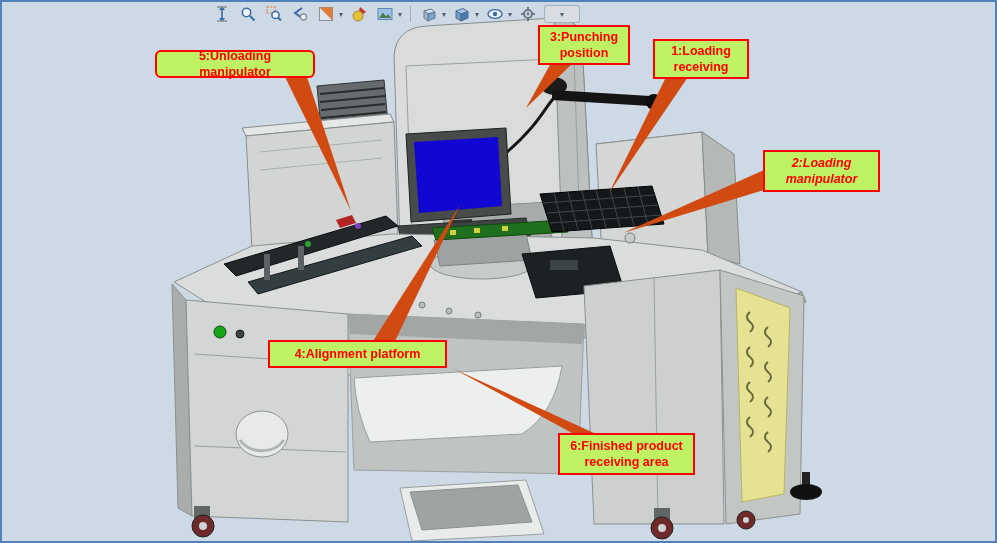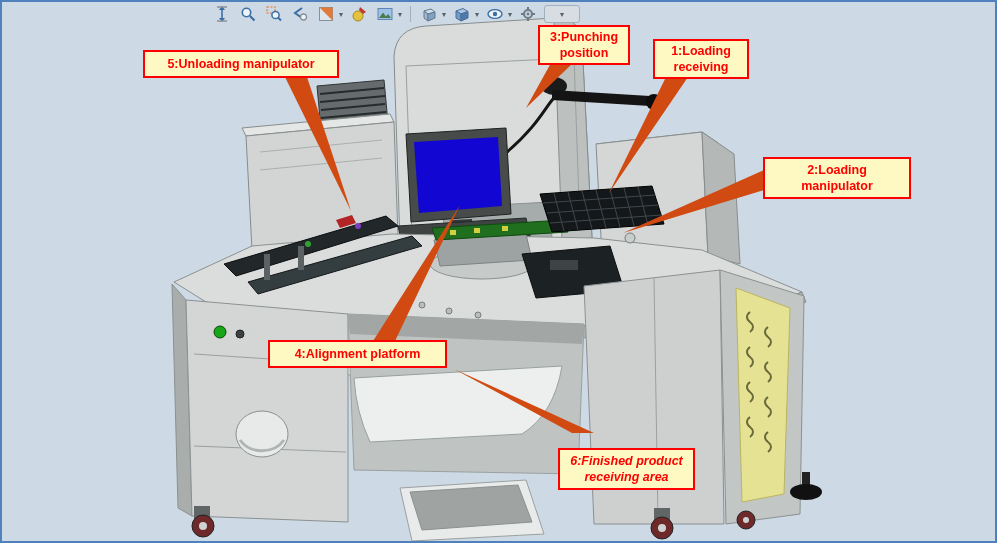--- a/index.html
+++ b/index.html
@@ -18,31 +18,31 @@
   .tb-expander{
     width:34px;height:16px;background:#d7dde3;border:1px solid #9fb0bf;border-radius:3px;
     display:flex;align-items:center;justify-content:center;font-size:8px;color:#55606a;
   }
   
   #machine-layer,#leader-layer{position:absolute;left:0;top:0;width:993px;height:539px;}
   #machine-layer{z-index:1;}
   #leader-layer{z-index:2;pointer-events:none;}
   
   .callout{
-    position:absolute;z-index:3;background:#fef9c3;border:2px solid #ff0000;
+    position:absolute;z-index:3;background:#bef264;border:2px solid #ff0000;
     color:#ff0000;font-weight:bold;font-size:12.5px;line-height:16px;
     display:flex;align-items:center;justify-content:center;text-align:center;
     padding:3px 6px;box-sizing:border-box;
   }
-  #callout-5{left:141px;top:48px;width:196px;height:28px;}
+  #callout-5{left:153px;top:48px;width:160px;height:28px;border-radius:6px;}
   #callout-3{left:536px;top:23px;width:92px;height:40px;}
   #callout-1{left:651px;top:37px;width:96px;height:40px;}
-  #callout-2{left:761px;top:155px;width:148px;height:42px;}
+  #callout-2{left:761px;top:148px;width:117px;height:42px;font-style:italic;}
   #callout-4{left:266px;top:338px;width:179px;height:28px;}
-  #callout-6{left:556px;top:446px;width:137px;height:42px;font-style:italic;}
+  #callout-6{left:556px;top:431px;width:137px;height:42px;}
 </style>
 </head>
 <body>
 
 <div id="stage">
 
   <div id="toolbar">
     <span class="tb-icon">
       <svg width="16" height="16" viewBox="0 0 16 16">
           <line x1="8" y1="3" x2="8" y2="13" stroke="#3a6ea5" stroke-width="1.6"></line>

